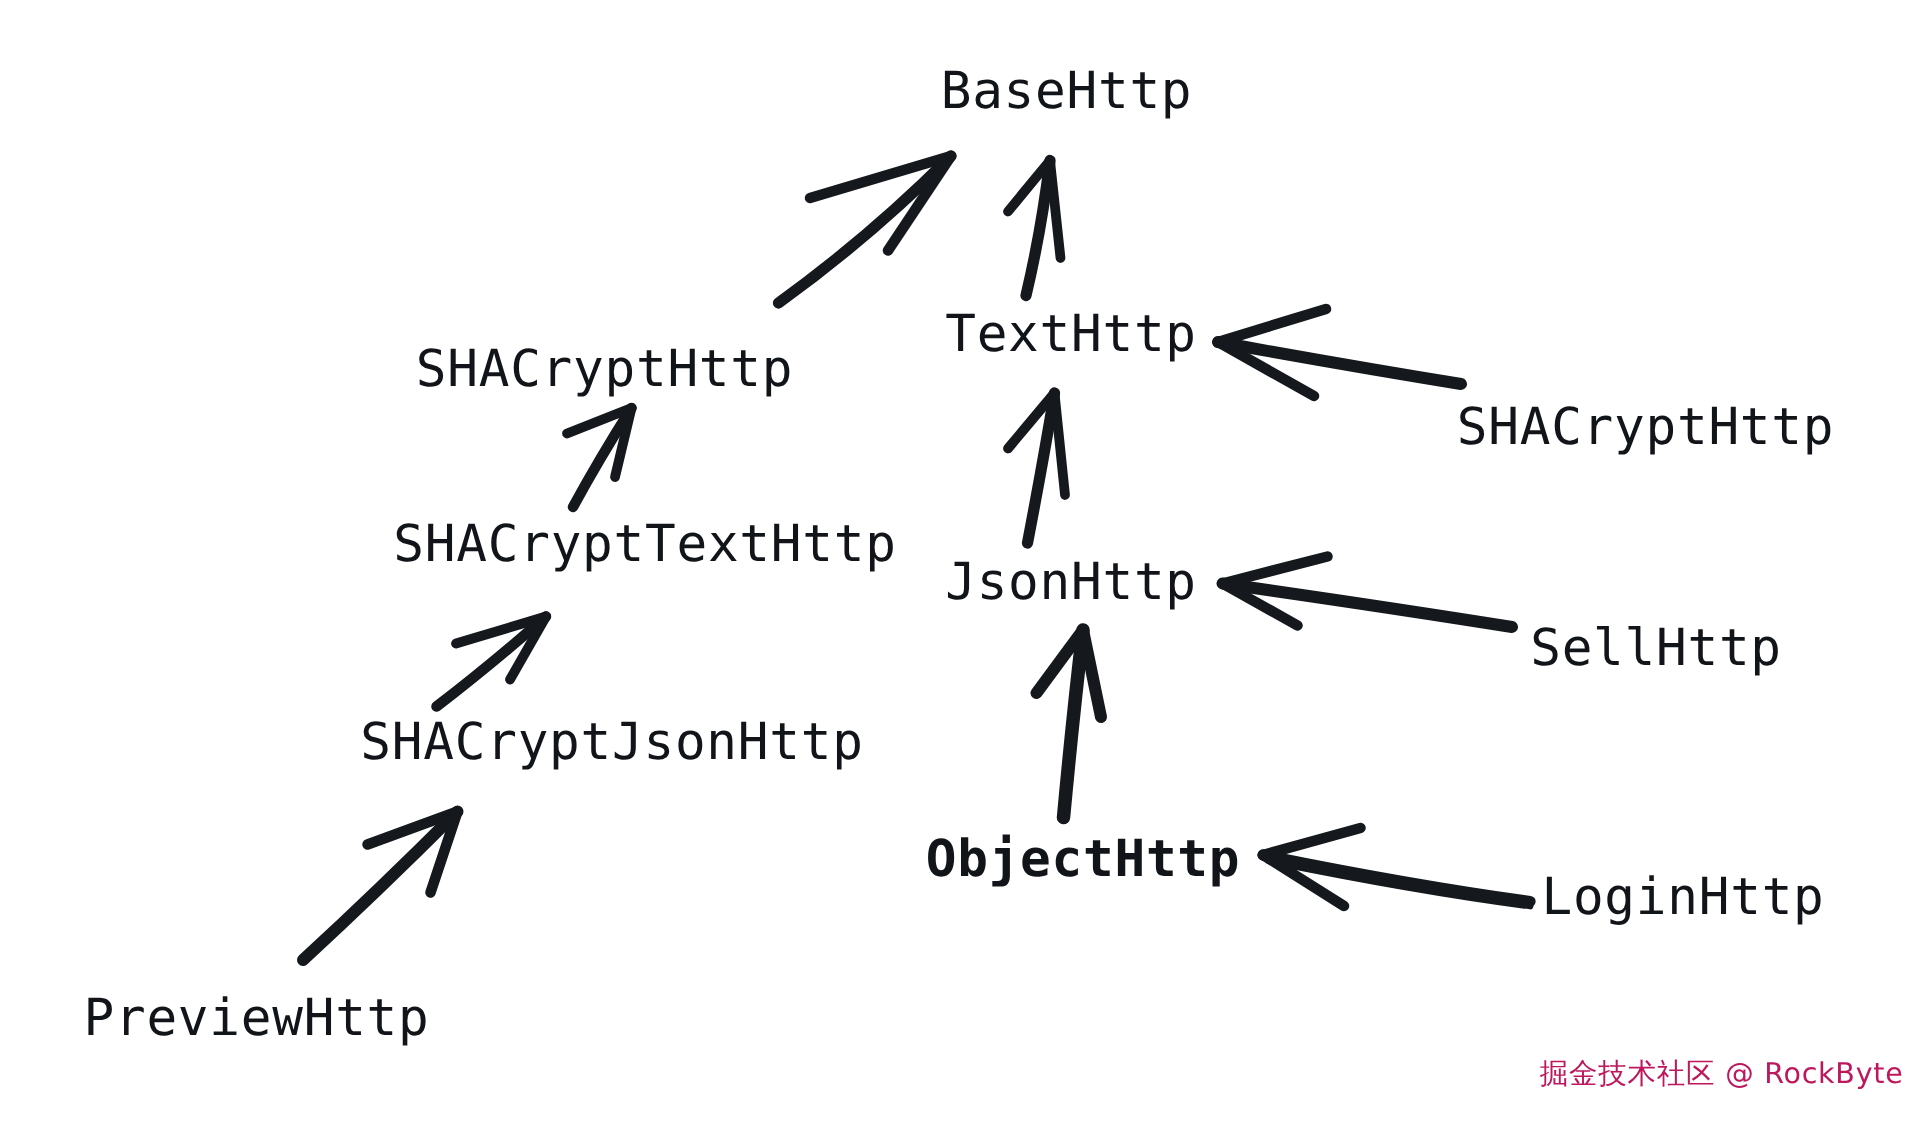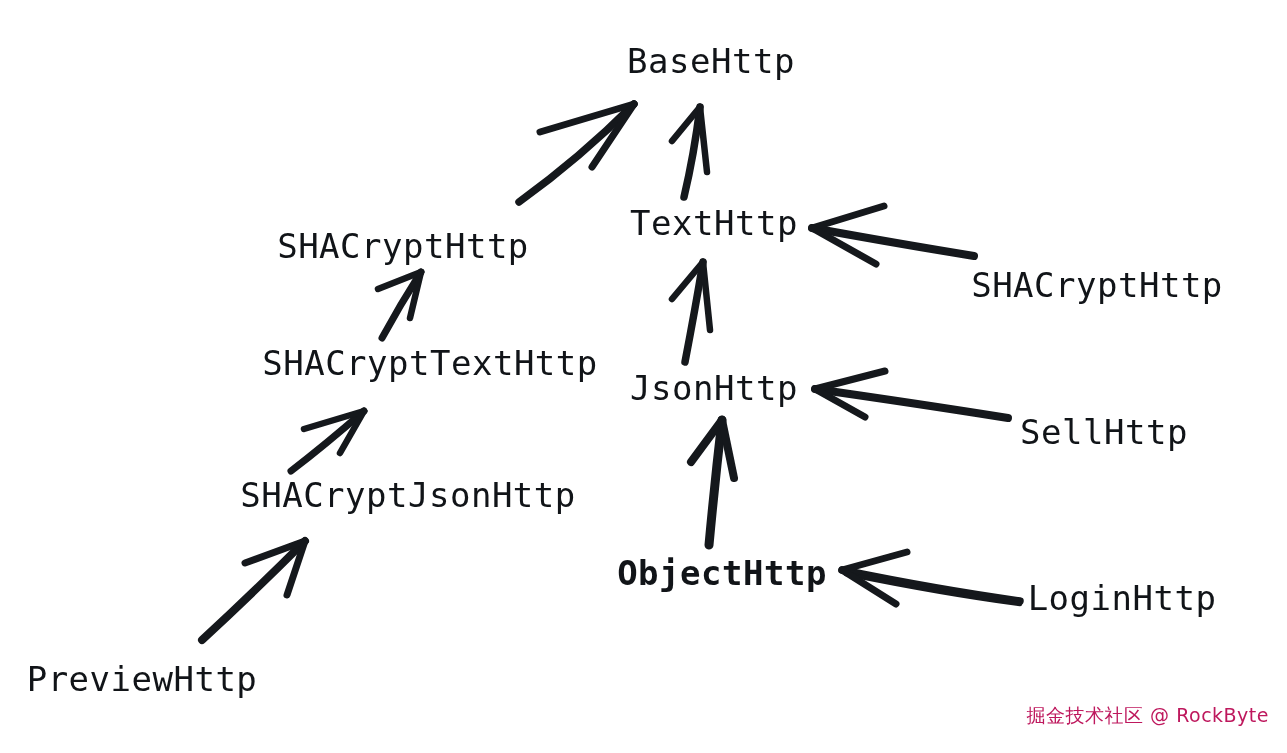--- a/index.html
+++ b/index.html
@@ -132,17 +132,17 @@
   <div class="node" style="left:1104px; top:432px;">SellHttp</div>
 
   <div class="node" style="left:714px; top:388px;">JsonHttp</div>
 
   <div class="node" style="left:392px; top:495px;margin-left:16px;">SHACryptJsonHttp</div>
 
   <div class="node" style="left:722px; top:573px;font-weight:bold;">ObjectHttp</div>
 
   <div class="node" style="left:1122px; top:598px;">LoginHttp</div>
 
-  <div class="node" style="left:142px; top:679px;text-align:right;">PreviewHttp</div>
+  <div class="node" style="left:171px; top:679px;text-align:right;">PreviewHttp</div>
 
   <div id="watermark">掘金技术社区 @ RockByte</div>
 
 </div>
 
 </body></html>

